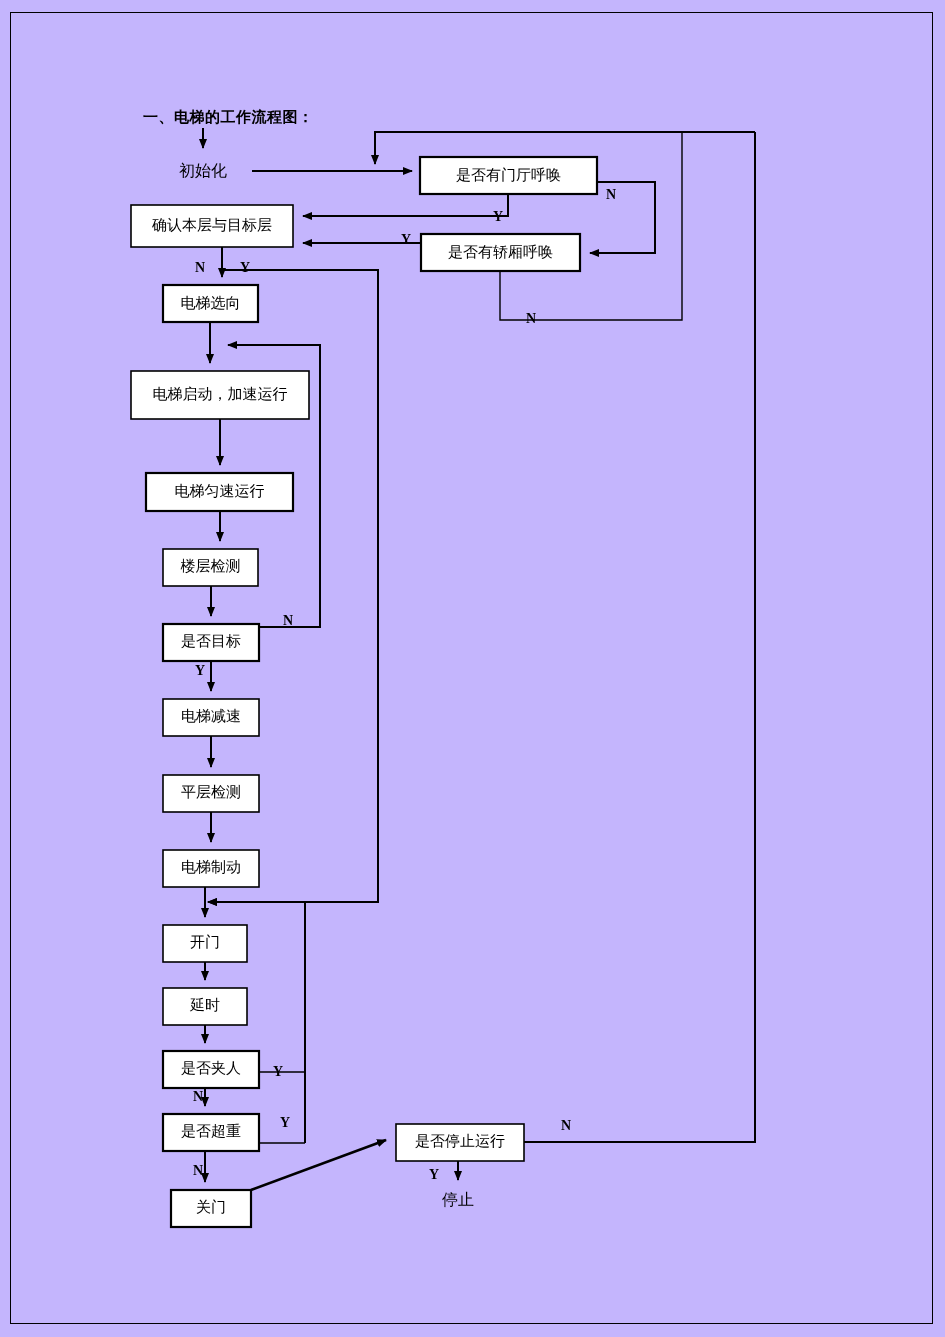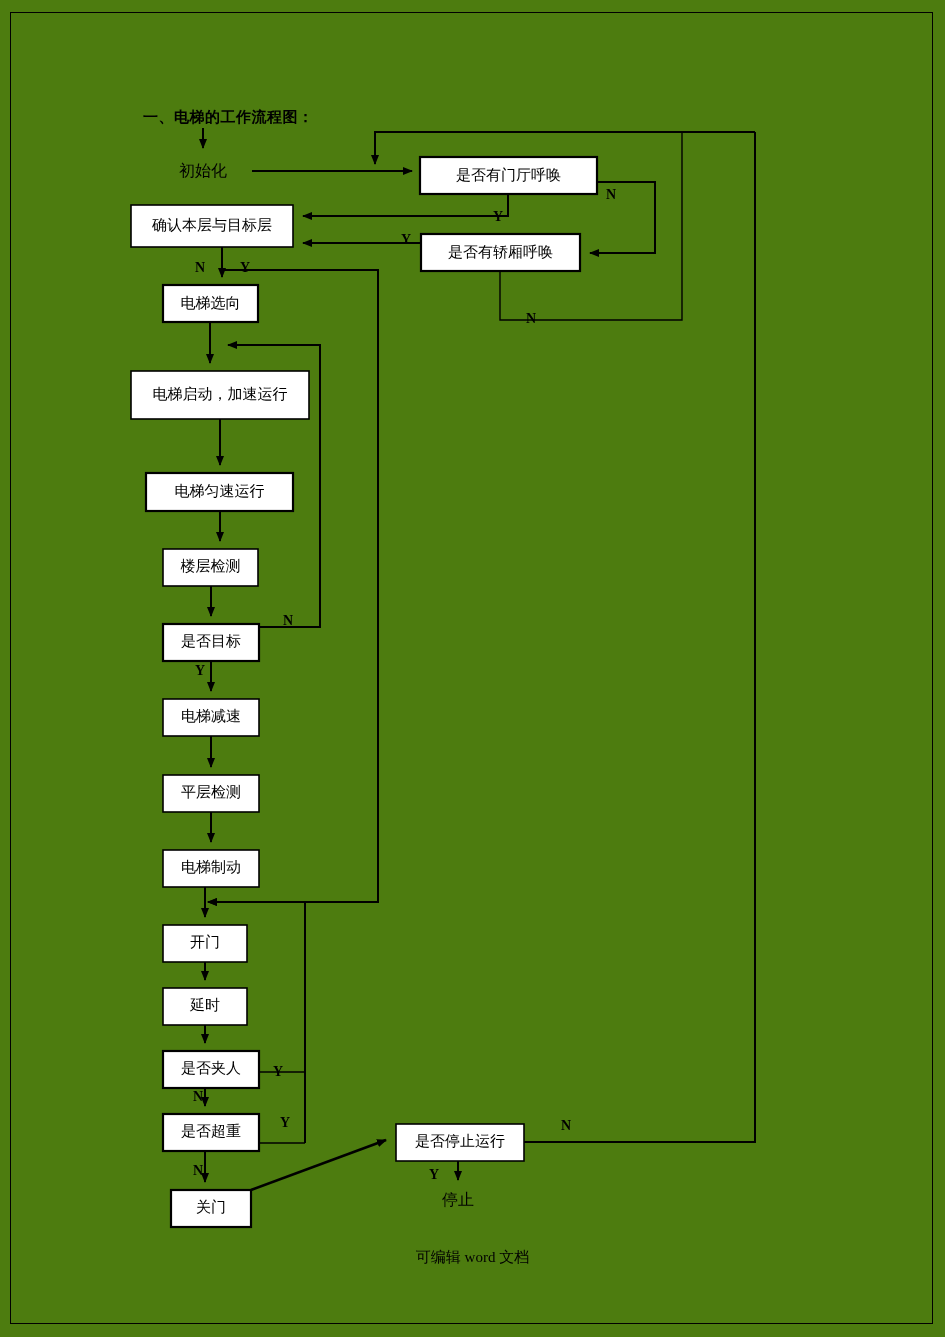--- a/index.html
+++ b/index.html
@@ -7,21 +7,21 @@
     padding: 0;
     background: #ffffff;
   }
   body {
     font-family: "Liberation Serif", "DejaVu Serif", serif;
   }
   #page {
     position: relative;
     width: 945px;
     height: 1337px;
-    background: #4d7c0f;
+    background: #c4b5fd;
     overflow: hidden;
   }
   
   #page-frame {
     position: absolute;
     left: 10px;
     top: 12px;
     width: 923px;
     height: 1312px;
     border: 1px solid #000000;
@@ -281,15 +281,14 @@
       <text class="edge-label" x="278" y="1073">Y</text>
       <text class="edge-label" x="198" y="1098">N</text>
       <text class="edge-label" x="285" y="1124">Y</text>
       <text class="edge-label" x="198" y="1172">N</text>
       <text class="edge-label" x="434" y="1176">Y</text>
       <text class="edge-label" x="566" y="1127">N</text>
     </g>
 
   </svg>
 
-  <div id="footer">可编辑 word 文档</div>
 
 </div>
 
 </body></html>

